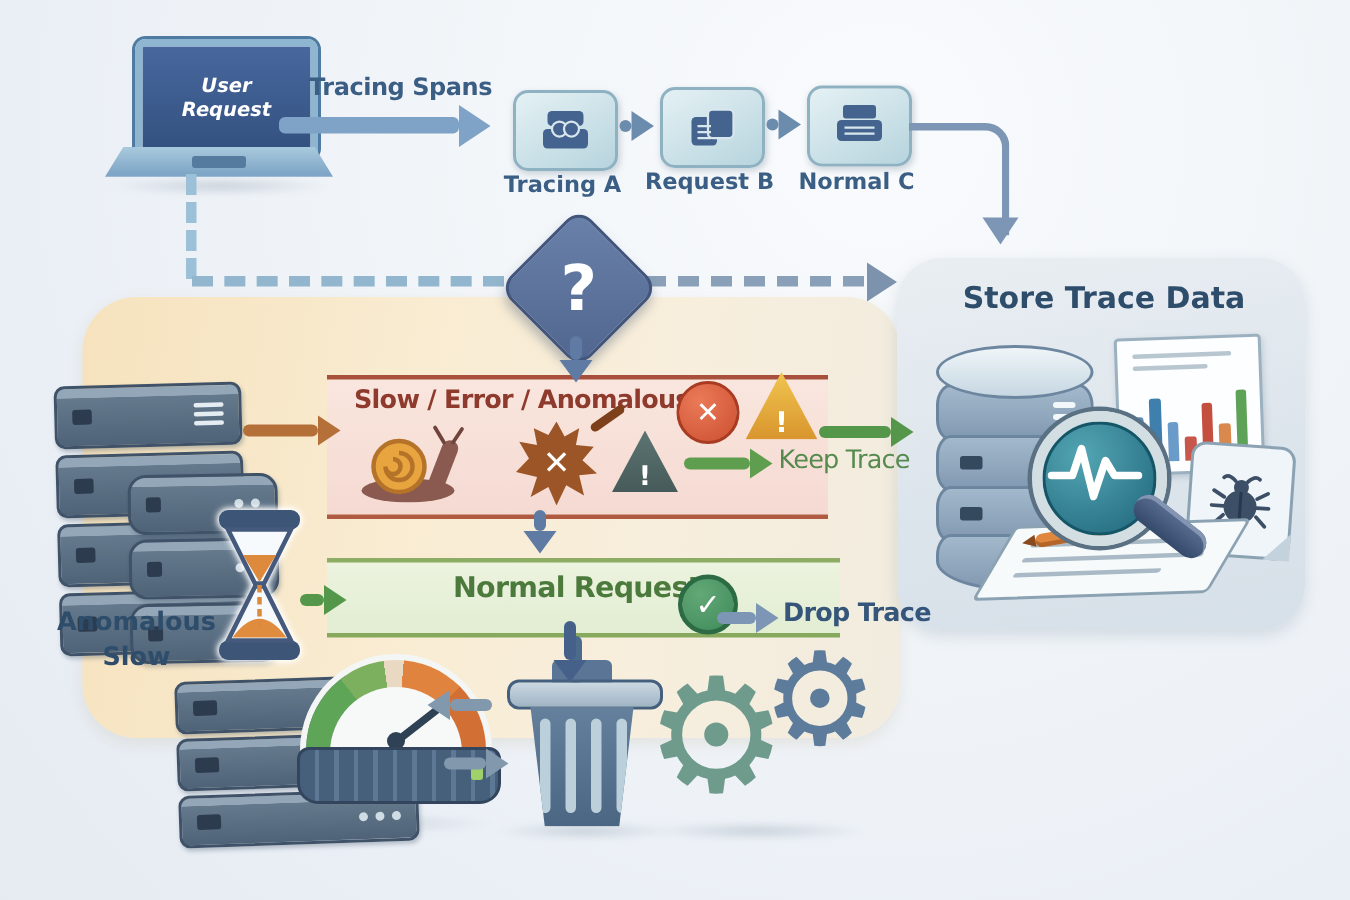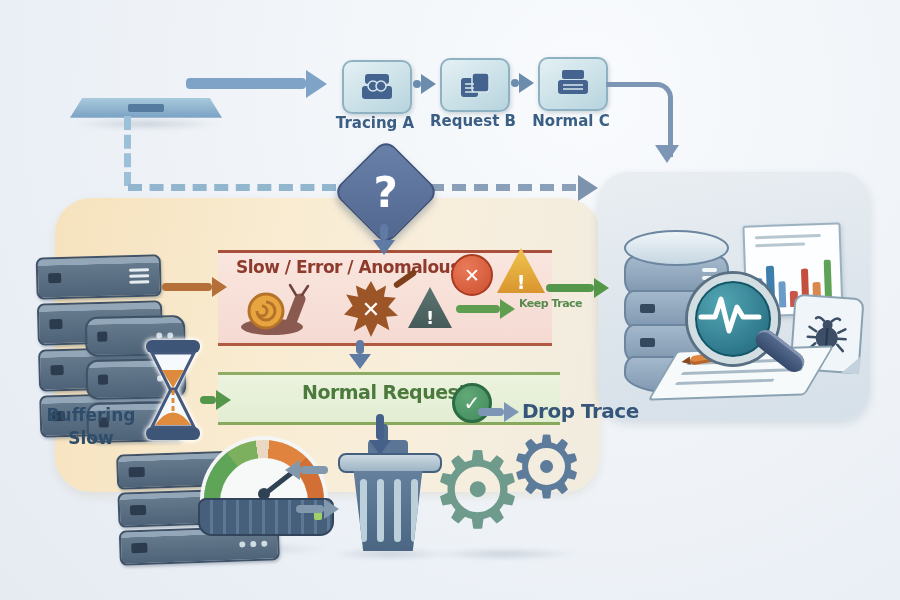--- a/index.html
+++ b/index.html
@@ -64,22 +64,22 @@
 
   
   .slow-band{left:218px;top:250px;width:334px;height:90px;
     background:linear-gradient(180deg,#f9e6de,#f5dad2);
     border-top:3px solid #a8503c;border-bottom:3px solid #b05a42;}
   .slow-lbl{left:236px;top:257px;font-size:17px;font-weight:bold;color:#8e3b2e;letter-spacing:-0.5px;}
   .normal-band{left:218px;top:372px;width:342px;height:47px;
     background:linear-gradient(180deg,#ecf3df,#e2edd2);
     border-top:3px solid #8cad63;border-bottom:3px solid #86a95e;}
   .normal-lbl{left:302px;top:381px;font-size:19px;font-weight:bold;color:#4c7a3d;letter-spacing:-0.5px;}
-  .keep-lbl{left:519px;top:297px;font-size:11px;font-weight:bold;color:#578a4e;letter-spacing:-0.5px;}
-  .drop-lbl{left:522px;top:399px;font-size:20px;font-weight:bold;color:#35567a;letter-spacing:-0.5px;}
+  .keep-lbl{left:519px;top:297px;font-size:17px;font-weight:normal;color:#578a4e;letter-spacing:-0.5px;}
+  .drop-lbl{left:522px;top:399px;font-size:17px;font-weight:bold;color:#35567a;letter-spacing:-0.5px;}
 
   
   .circle-icon{border-radius:50%;display:flex;align-items:center;justify-content:center;color:#fff;font-weight:bold;}
   .err-circle{left:451px;top:254px;width:38px;height:38px;font-size:19px;
     background:radial-gradient(circle at 35% 30%,#ea7a58,#cc4f30);border:2px solid #a83b22;}
   .ok-circle{left:452px;top:383px;width:34px;height:34px;font-size:20px;
     background:radial-gradient(circle at 35% 30%,#63a877,#3f8a5a);border:3px solid #2c6b44;}
   .tri{clip-path:polygon(50% 0,100% 100%,0 100%);display:flex;align-items:flex-end;justify-content:center;
     color:#fff;font-weight:bold;}
   .warn-tri{left:497px;top:248px;width:48px;height:45px;font-size:19px;
@@ -167,23 +167,27 @@
 <div id="canvas">
 
   <div class="abs warm-panel"></div>
   <div class="abs store-panel"></div>
 
   <div class="abs soft-shadow" style="left:72px;top:118px;width:150px;height:12px;"></div>
   <div class="abs soft-shadow" style="left:330px;top:548px;width:120px;height:12px;"></div>
   <div class="abs soft-shadow" style="left:112px;top:542px;width:220px;height:14px;"></div>
   <div class="abs soft-shadow" style="left:430px;top:548px;width:150px;height:12px;"></div>
 
+  <div class="abs laptop-screen">
+    <span>User Request</span>
+  </div>
   <div class="abs laptop-base"></div>
   <div class="abs laptop-pad"></div>
 
+  <div class="abs lbl" style="left:206px;top:48px;font-size:16px;color:#3a5e84;">Tracing Spans</div>
   <div class="abs arr r big" style="left:186px;top:78px;width:120px;--c:#7fa3c6;"></div>
 
   <div class="abs svc" style="left:342px;top:60px;">
     <svg width="34" height="32" viewBox="0 0 34 32">
       <rect x="5" y="3" width="24" height="10" rx="3" fill="#44648f"></rect>
       <rect x="2" y="15" width="30" height="13" rx="3" fill="#44648f"></rect>
       <circle cx="13" cy="15" r="5" fill="#44648f" stroke="#d8e6ee" stroke-width="1.5"></circle>
       <circle cx="21" cy="15" r="5" fill="#44648f" stroke="#d8e6ee" stroke-width="1.5"></circle>
     </svg>
   </div>
@@ -308,21 +312,21 @@
     <rect x="6" y="2" width="54" height="13" rx="6" fill="#3d5678"></rect>
     <rect x="6" y="89" width="54" height="13" rx="6" fill="#3d5678"></rect>
     <polygon points="12,15 54,15 36,51 30,51" fill="#f7fafc" stroke="#44597c" stroke-width="3"></polygon>
     <polygon points="30,53 36,53 54,89 12,89" fill="#f7fafc" stroke="#44597c" stroke-width="3"></polygon>
     <polygon points="22,32 44,32 33,50" fill="#dd8a3c"></polygon>
     <path d="M15 87 Q33 62 51 87 Z" fill="#e08c3e"></path>
     <line x1="33" y1="52" x2="33" y2="82" stroke="#dd8a3c" stroke-width="3" stroke-dasharray="5 3"></line>
   </svg>
 
   <div class="abs buffer-lbl">
-    <span>Buffering</span><br>
+    <span>Anomalous</span><br>
     <span>Slow</span>
   </div>
 
   <div class="abs arr r" style="left:162px;top:283px;width:50px;--c:#b5703a;"></div>
   <div class="abs arr r" style="left:200px;top:396px;width:16px;--c:#55974a;"></div>
 
   <span class="abs gear" style="left:430px;top:438px;font-size:106px;color:#6f9b8d;z-index:2;">⚙</span>
   <span class="abs gear" style="left:508px;top:424px;font-size:86px;color:#5d7b9a;z-index:2;">⚙</span>
 
   <div class="abs" style="left:118px;top:452px;width:160px;transform:rotate(-2deg);z-index:3;">
@@ -368,20 +372,21 @@
       <span class="trash-slat" style="left:12px;"></span>
       <span class="trash-slat" style="left:29px;"></span>
       <span class="trash-slat" style="left:46px;"></span>
       <span class="trash-slat" style="left:63px;"></span>
     </div>
   </div>
   <div class="abs arrv" style="left:376px;top:414px;height:26px;--c:#45618a;z-index:4;"></div>
   <div class="abs arr l" style="left:300px;top:466px;width:28px;--c:#8298ad;z-index:4;"></div>
   <div class="abs arr r" style="left:296px;top:505px;width:28px;--c:#8298ad;z-index:4;"></div>
 
+  <div class="abs store-title">Store Trace Data</div>
 
   <div class="abs db">
     <div class="db-seg" style="top:26px;">
       <span class="db-dash" style="top:10px;"></span>
       <span class="db-dash" style="top:18px;"></span>
     </div>
     <div class="db-seg" style="top:60px;">
       <span class="db-port" style="top:12px;"></span>
     </div>
     <div class="db-seg" style="top:94px;">

